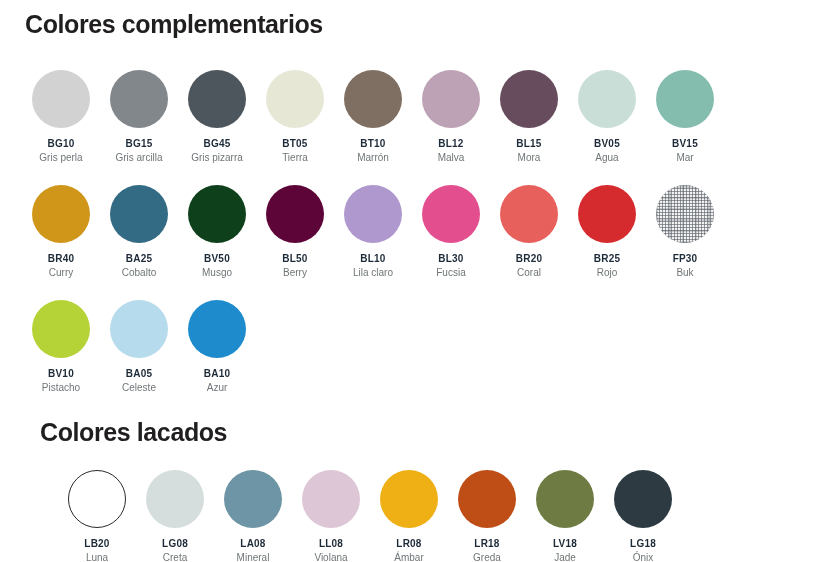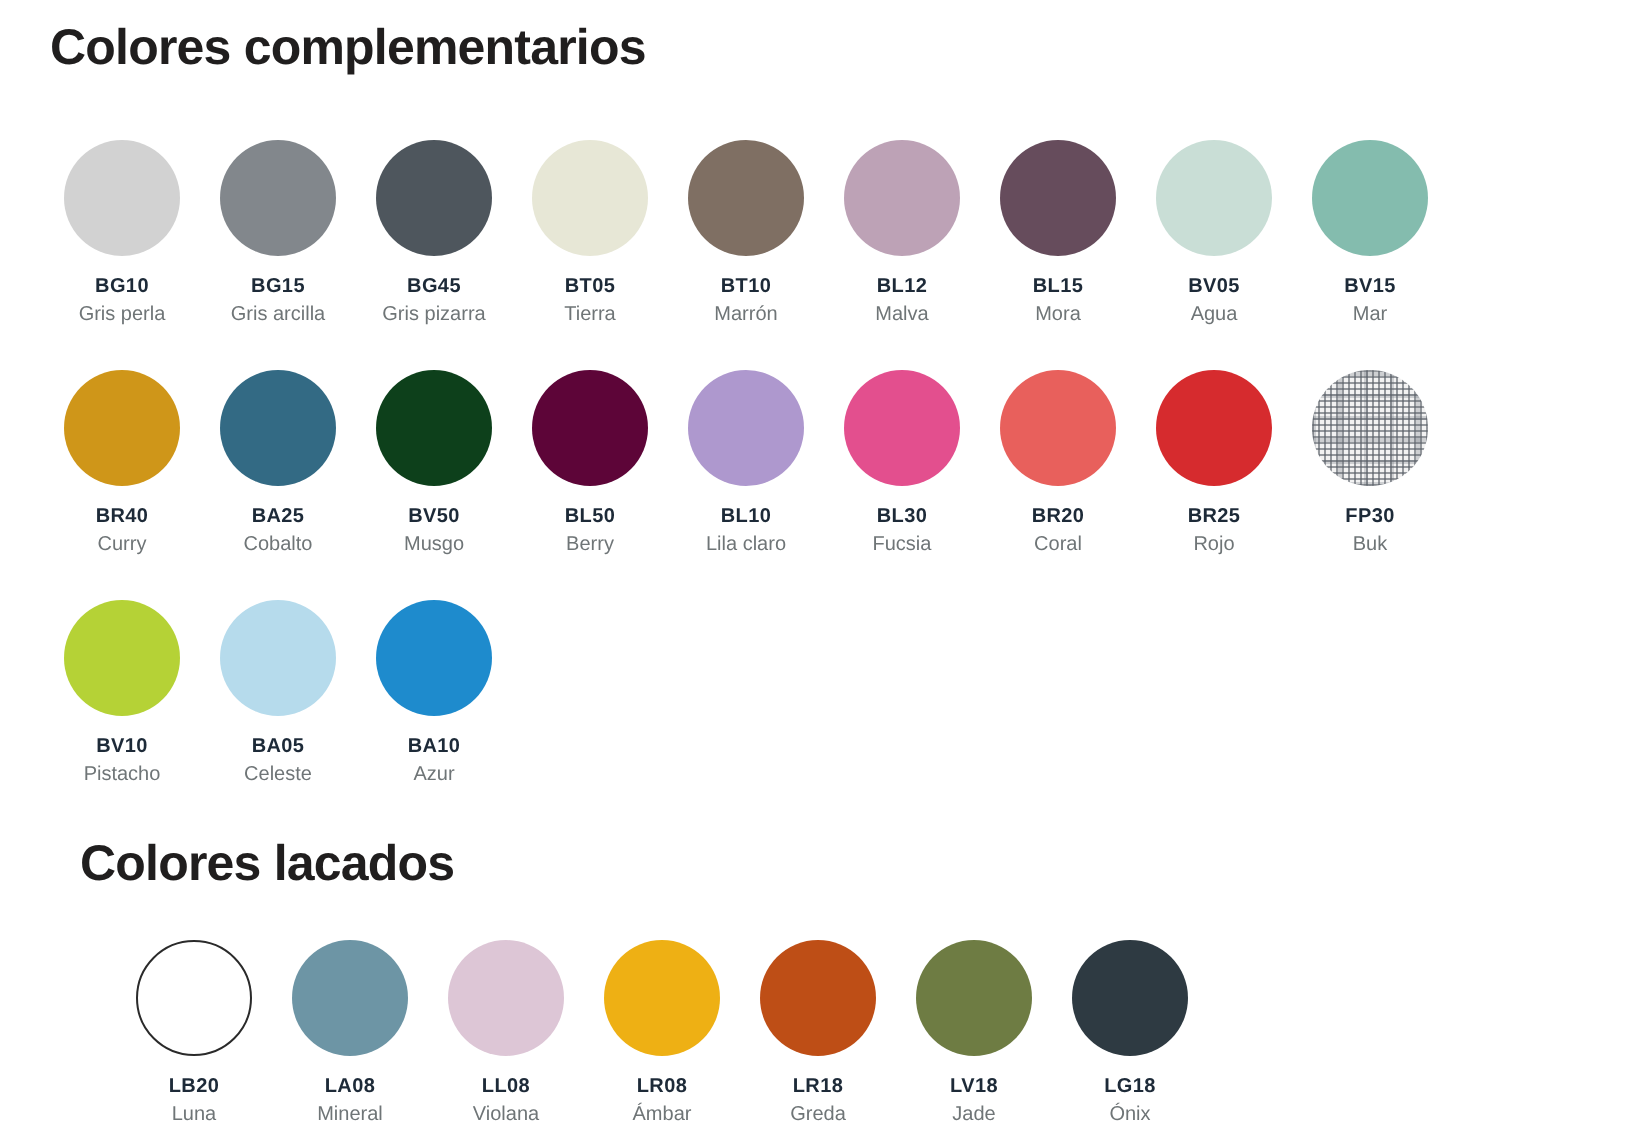--- a/index.html
+++ b/index.html
@@ -231,20 +231,25 @@
   <section id="section-lacados">
     <h2 class="section-title">Colores lacados</h2>
 
     <div class="swatch-row" id="row-l1" style="top:52px;margin-left:36px;">
         <div class="swatch-cell row-offset">
           <div class="swatch-dot outlined" style="background: rgb(255, 255, 255);"></div>
           <div class="swatch-code">LB20</div>
           <div class="swatch-name">Luna</div>
         </div>
         <div class="swatch-cell">
+          <div class="swatch-dot" style="background: rgb(213, 221, 221);"></div>
+          <div class="swatch-code">LG08</div>
+          <div class="swatch-name">Creta</div>
+        </div>
+        <div class="swatch-cell">
           <div class="swatch-dot" style="background: rgb(109, 149, 165);"></div>
           <div class="swatch-code">LA08</div>
           <div class="swatch-name">Mineral</div>
         </div>
         <div class="swatch-cell">
           <div class="swatch-dot" style="background: rgb(221, 198, 214);"></div>
           <div class="swatch-code">LL08</div>
           <div class="swatch-name">Violana</div>
         </div>
         <div class="swatch-cell">

